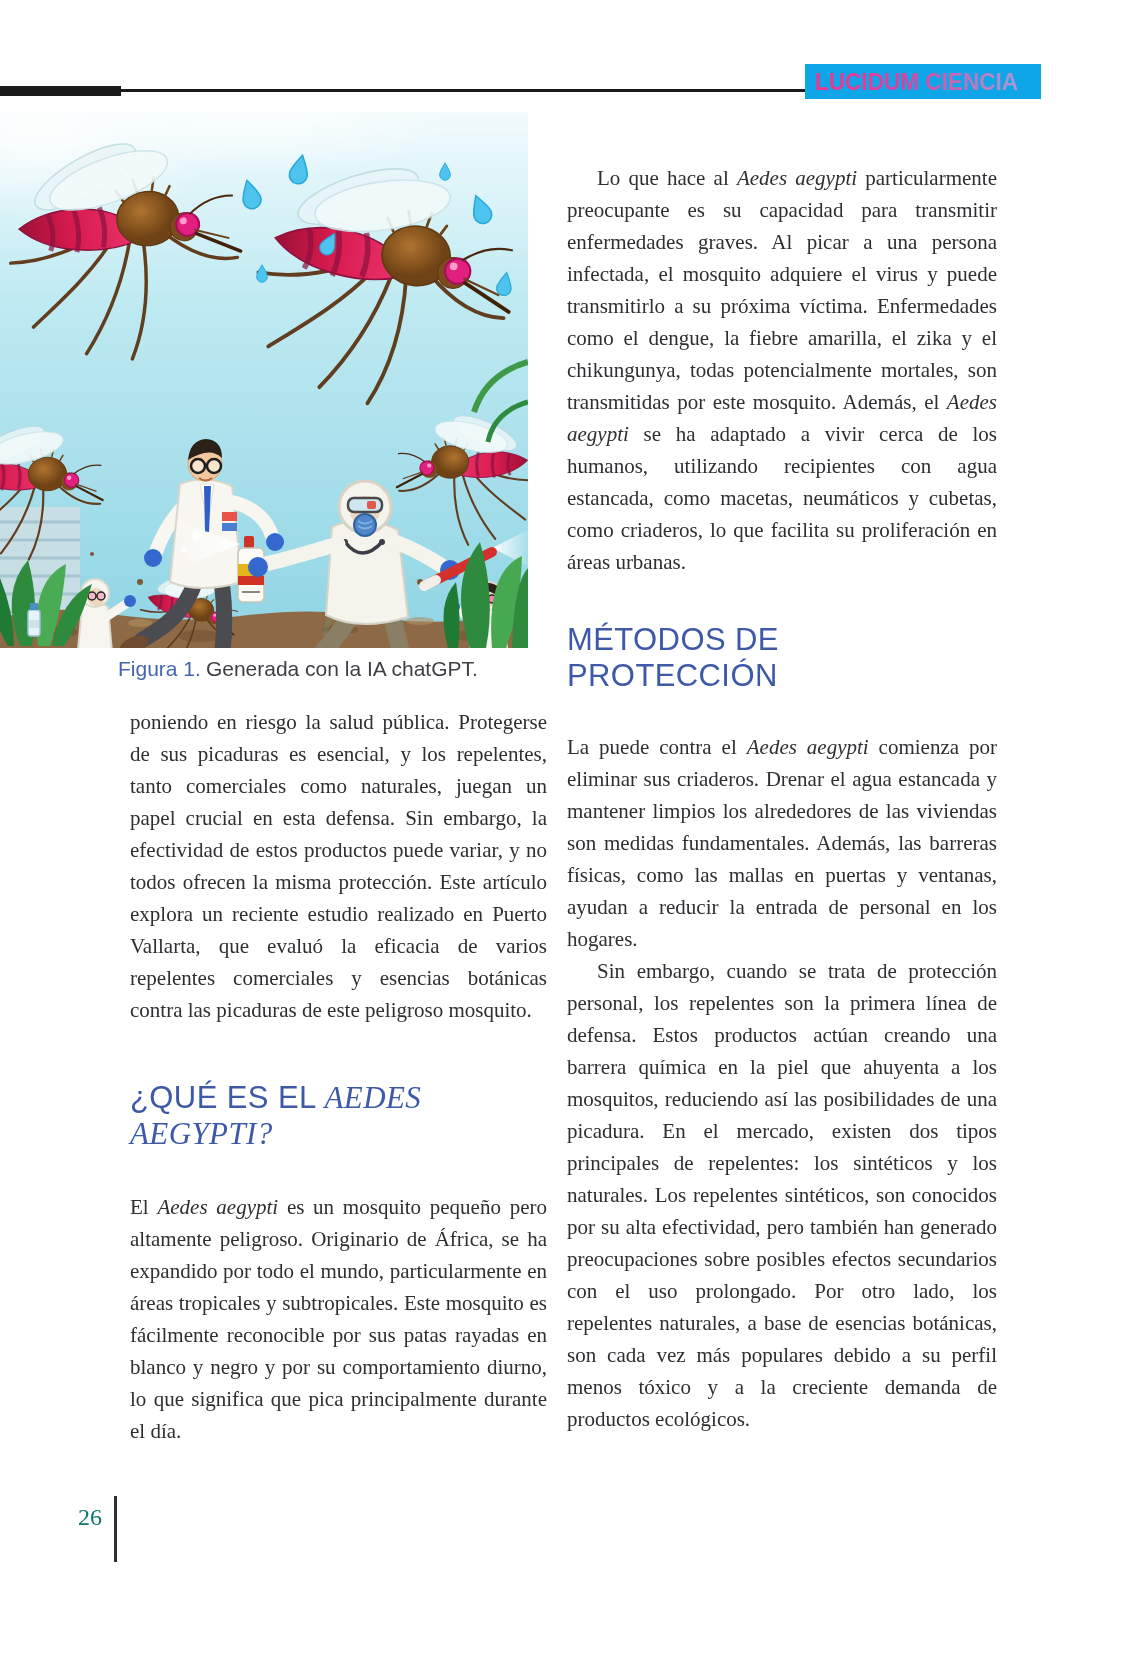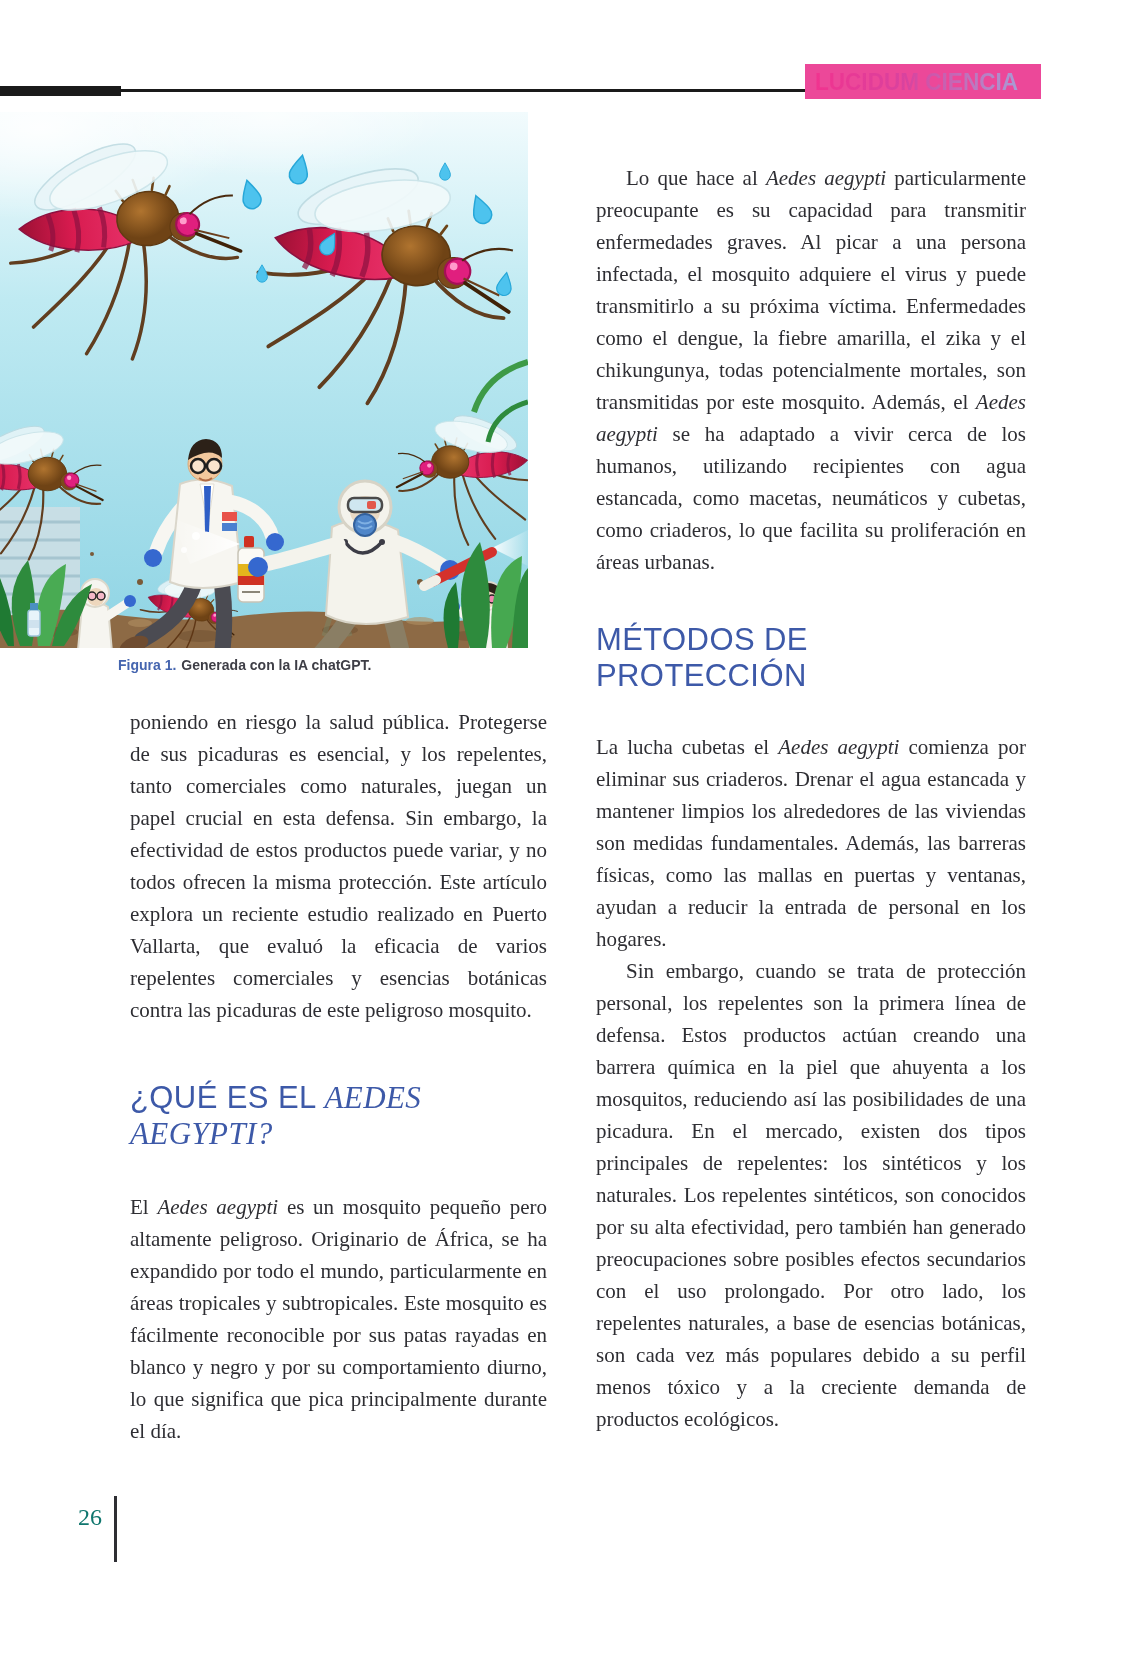--- a/index.html
+++ b/index.html
@@ -2,40 +2,40 @@
 <html lang="es"><head>
 <meta charset="utf-8">
 <style>
   html,body{margin:0;padding:0;background:#ffffff;}
   .page{position:relative;width:1123px;height:1654px;background:#ffffff;overflow:hidden;
         font-family:"Liberation Serif",serif;color:#2e2e33;}
 
   
   .rule-thin{position:absolute;left:0;top:89px;width:806px;height:3px;background:#1a1a1a;}
   .rule-thick{position:absolute;left:0;top:86px;width:121px;height:10px;background:#1a1a1a;}
-  .brand{position:absolute;left:805px;top:64px;height:35px;background:#ec4899;
+  .brand{position:absolute;left:805px;top:64px;height:35px;background:#0ea5e9;
          display:flex;align-items:center;padding:0 10px;}
   .brand-text{font-family:"Liberation Sans",sans-serif;font-weight:bold;font-size:24px;
          white-space:nowrap;transform:scaleX(.94);transform-origin:left center;
          color:#d84a9e;
          background:linear-gradient(90deg,#f1338f 0%,#d8439f 45%,#a89bd4 100%);
          -webkit-background-clip:text;background-clip:text;-webkit-text-fill-color:transparent;}
 
   
   .figure{position:absolute;left:0;top:112px;width:528px;height:536px;}
   .figure svg{display:block;}
   .caption{position:absolute;left:118px;top:657px;width:420px;
-           font-family:"Liberation Sans",sans-serif;font-size:14px;color:#3e3e46;font-weight:bold;}
+           font-family:"Liberation Sans",sans-serif;font-size:21px;color:#3e3e46;}
   .cap-label{color:#4565af;}
   .cap-text{margin-left:5px;}
 
   
   .col{position:absolute;text-align:justify;font-size:21px;line-height:32px;color:#2e2e33;}
   .col-left{left:130px;top:700px;width:417px;padding-top:6px;}
-  .col-right{left:567px;top:148px;width:430px;padding-top:14px;margin-left:29px;}
+  .col-right{left:567px;top:148px;width:430px;padding-top:14px;}
   .col p{margin:0;}
   .indent{text-indent:30px;}
   .it{font-style:italic;}
   h2.sec{font-family:"Liberation Sans",sans-serif;font-weight:normal;color:#3d59a8;
          font-size:31px;letter-spacing:.4px;text-align:left;line-height:1.15;margin:0;}
   .col-left h2.sec{margin:54px 0 40px 0;}
   .col-right h2.sec{margin:44px 0 38px 0;}
   h2.sec .it{font-family:"Liberation Serif",serif;font-style:italic;text-align:right;}
 
   
@@ -285,20 +285,20 @@
 
   <div class="col col-left">
     <p><span>poniendo en riesgo la salud pública. Protegerse de sus picaduras es esencial, y los repelentes, tanto comerciales como naturales, juegan un papel crucial en esta defensa. Sin embargo, la efectividad de estos productos puede variar, y no todos ofrecen la misma protección. Este artículo explora un reciente estudio realizado en Puerto Vallarta, que evaluó la eficacia de varios repelentes comerciales y esencias botánicas contra las picaduras de este peligroso mosquito.</span></p>
     <h2 class="sec"><span>¿QUÉ ES EL </span><span class="it">AEDES AEGYPTI?</span></h2>
     <p><span>El </span><span class="it">Aedes aegypti</span><span> es un mosquito pequeño pero altamente peligroso. Originario de África, se ha expandido por todo el mundo, particularmente en áreas tropicales y subtropicales. Este mosquito es fácilmente reconocible por sus patas rayadas en blanco y negro y por su comportamiento diurno, lo que significa que pica principalmente durante el día.</span></p>
   </div>
 
   <div class="col col-right">
     <p class="indent"><span>Lo que hace al </span><span class="it">Aedes aegypti</span><span> particularmente preocupante es su capacidad para transmitir enfermedades graves. Al picar a una persona infectada, el mosquito adquiere el virus y puede transmitirlo a su próxima víctima. Enfermedades como el dengue, la fiebre amarilla, el zika y el chikungunya, todas potencialmente mortales, son transmitidas por este mosquito. Además, el </span><span class="it">Aedes aegypti</span><span> se ha adaptado a vivir cerca de los humanos, utilizando recipientes con agua estancada, como macetas, neumáticos y cubetas, como criaderos, lo que facilita su proliferación en áreas urbanas.</span></p>
     <h2 class="sec">MÉTODOS DE PROTECCIÓN</h2>
-    <p><span>La lucha cubetas el </span><span class="it">Aedes aegypti</span><span> comienza por eliminar sus criaderos. Drenar el agua estancada y mantener limpios los alrededores de las viviendas son medidas fundamentales. Además, las barreras físicas, como las mallas en puertas y ventanas, ayudan a reducir la entrada de personal en los hogares.</span></p>
+    <p><span>La puede contra el </span><span class="it">Aedes aegypti</span><span> comienza por eliminar sus criaderos. Drenar el agua estancada y mantener limpios los alrededores de las viviendas son medidas fundamentales. Además, las barreras físicas, como las mallas en puertas y ventanas, ayudan a reducir la entrada de personal en los hogares.</span></p>
     <p class="indent"><span>Sin embargo, cuando se trata de protección personal, los repelentes son la primera línea de defensa. Estos productos actúan creando una barrera química en la piel que ahuyenta a los mosquitos, reduciendo así las posibilidades de una picadura. En el mercado, existen dos tipos principales de repelentes: los sintéticos y los naturales. Los repelentes sintéticos, son conocidos por su alta efectividad, pero también han generado preocupaciones sobre posibles efectos secundarios con el uso prolongado. Por otro lado, los repelentes naturales, a base de esencias botánicas, son cada vez más populares debido a su perfil menos tóxico y a la creciente demanda de productos ecológicos.</span></p>
   </div>
 
   <div class="page-num">26</div>
   <div class="foot-bar"></div>
 
 </div>
 
 </body></html>

